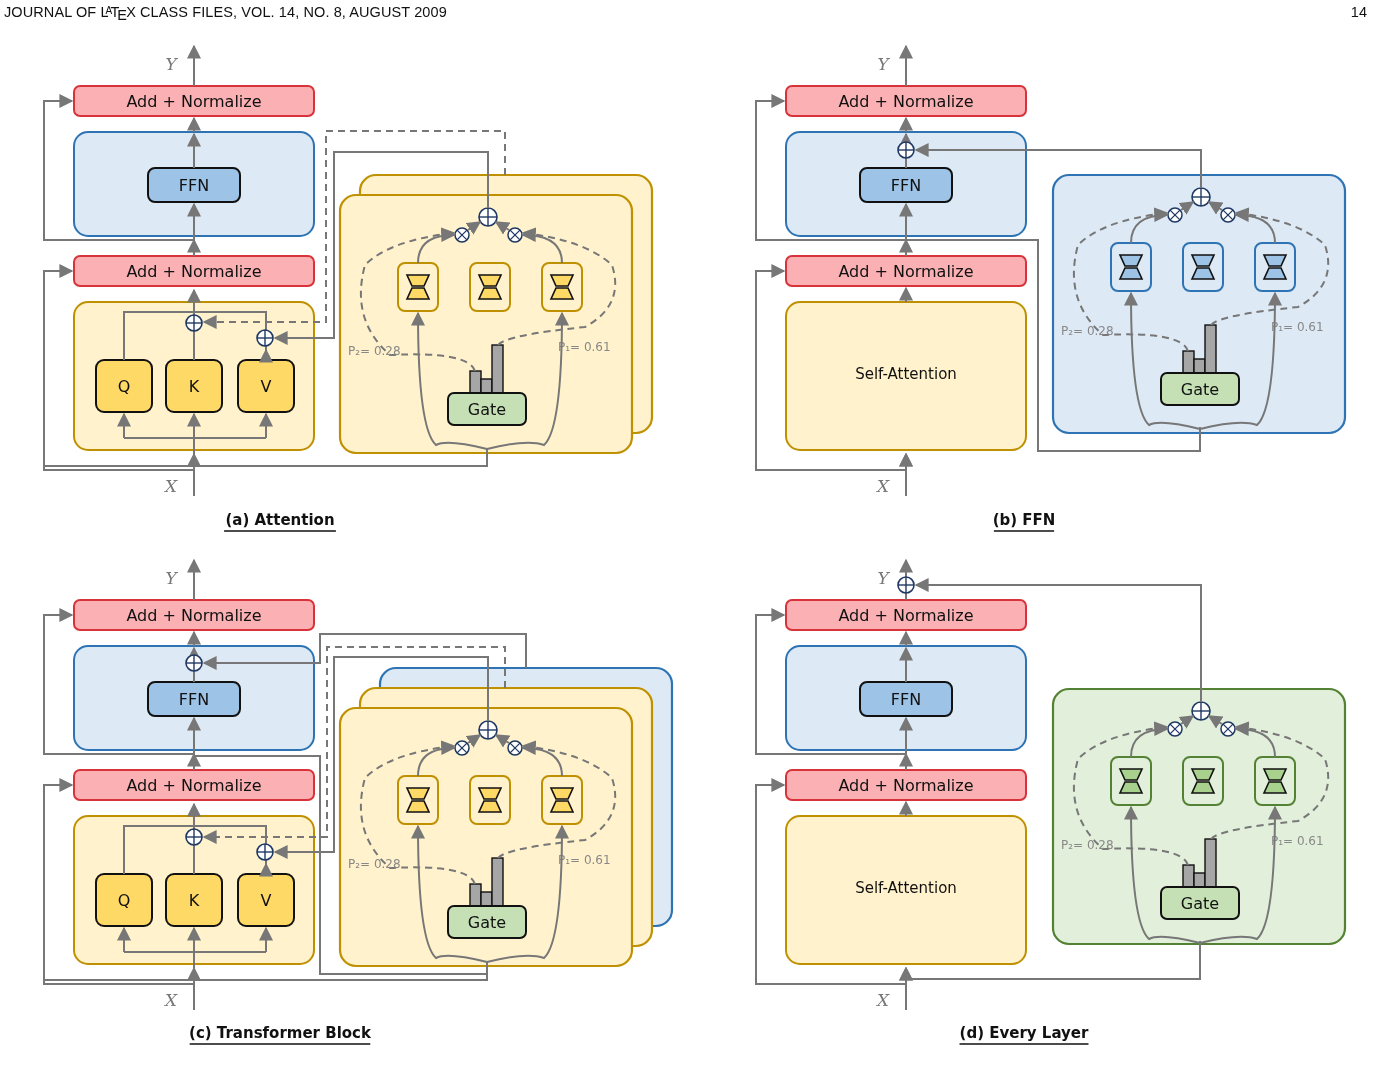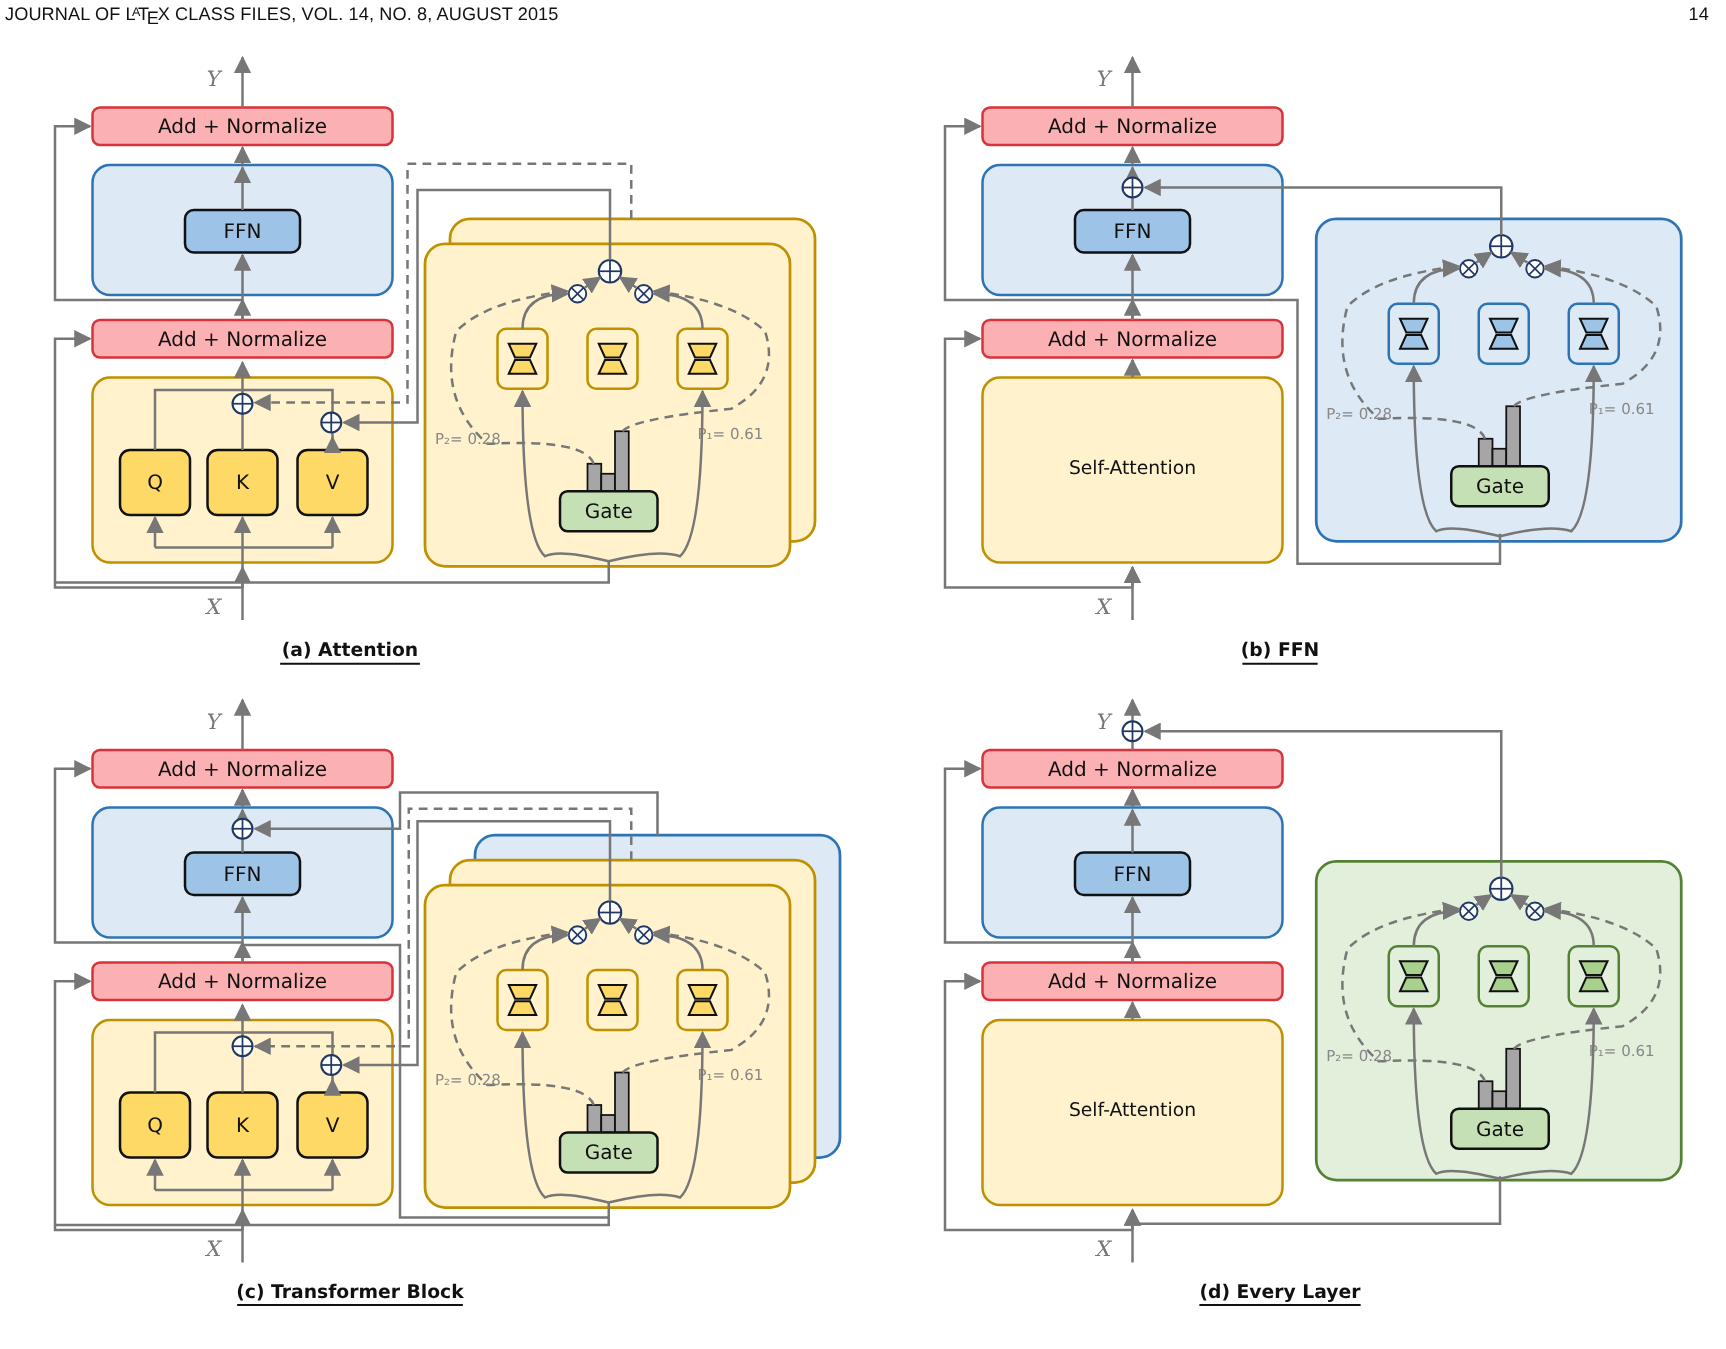--- a/index.html
+++ b/index.html
@@ -12,21 +12,21 @@
   .box-text { font-family: "DejaVu Sans", sans-serif; font-size: 16px; fill: #111; }
   .small-text { font-family: "DejaVu Sans", sans-serif; font-size: 15px; fill: #111; }
   .io-text { font-family: "DejaVu Serif", serif; font-style: italic; font-size: 17px; fill: #777; }
   .prob-text { font-family: "DejaVu Sans", sans-serif; font-size: 12px; fill: #888; }
   .caption { font-family: "DejaVu Sans", sans-serif; font-weight: bold; font-size: 15px; fill: #111; }
 </style>
 </head>
 <body>
 
 <div class="header">
-  <span>JOURNAL OF </span><span><span>L</span><span class="latex-a">A</span><span>T</span><span class="latex-e">E</span><span>X</span></span><span> CLASS FILES, VOL. 14, NO. 8, AUGUST 2015</span>
+  <span>JOURNAL OF </span><span><span>L</span><span class="latex-a">A</span><span>T</span><span class="latex-e">E</span><span>X</span></span><span> CLASS FILES, VOL. 14, NO. 8, AUGUST 2009</span>
 </div>
 <div class="pagenum">14</div>
 
 <svg id="fig" width="1381" height="1079" viewBox="0 0 1381 1079">
   <defs>
     <marker id="arr" viewBox="0 0 10 10" refX="9" refY="5" markerWidth="7" markerHeight="7" orient="auto-start-reverse">
       <path d="M0,0 L10,5 L0,10 z" fill="#777"></path>
     </marker>
   </defs>
   <g id="root">

